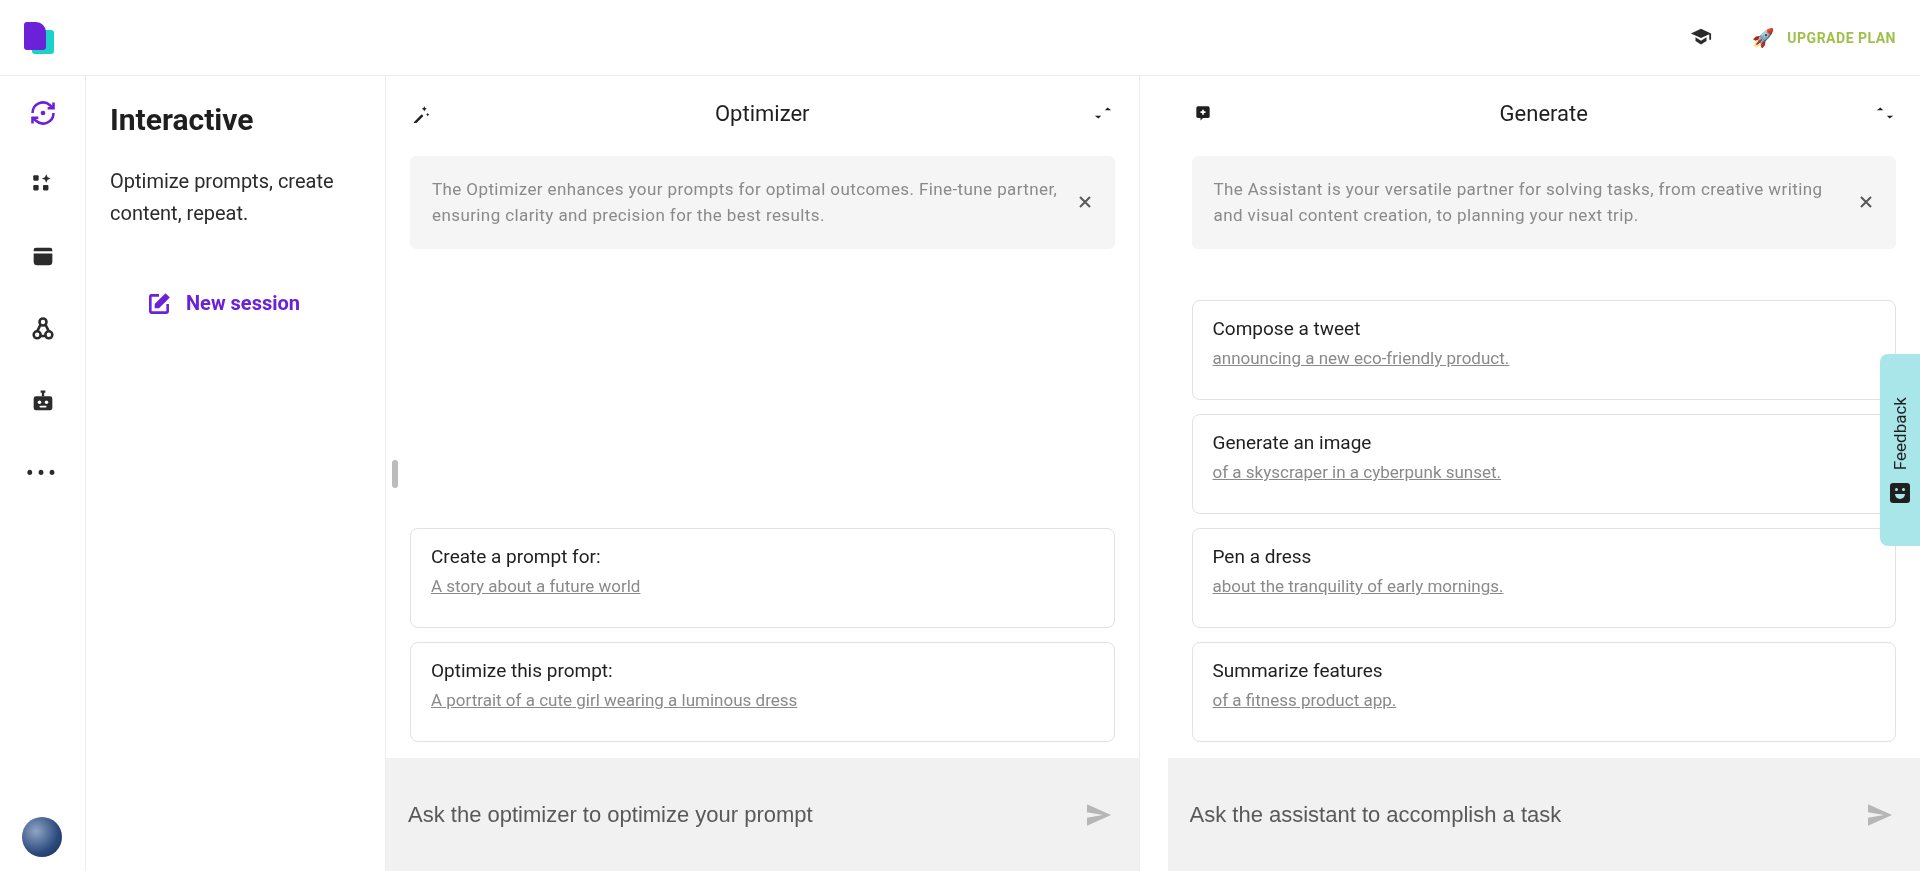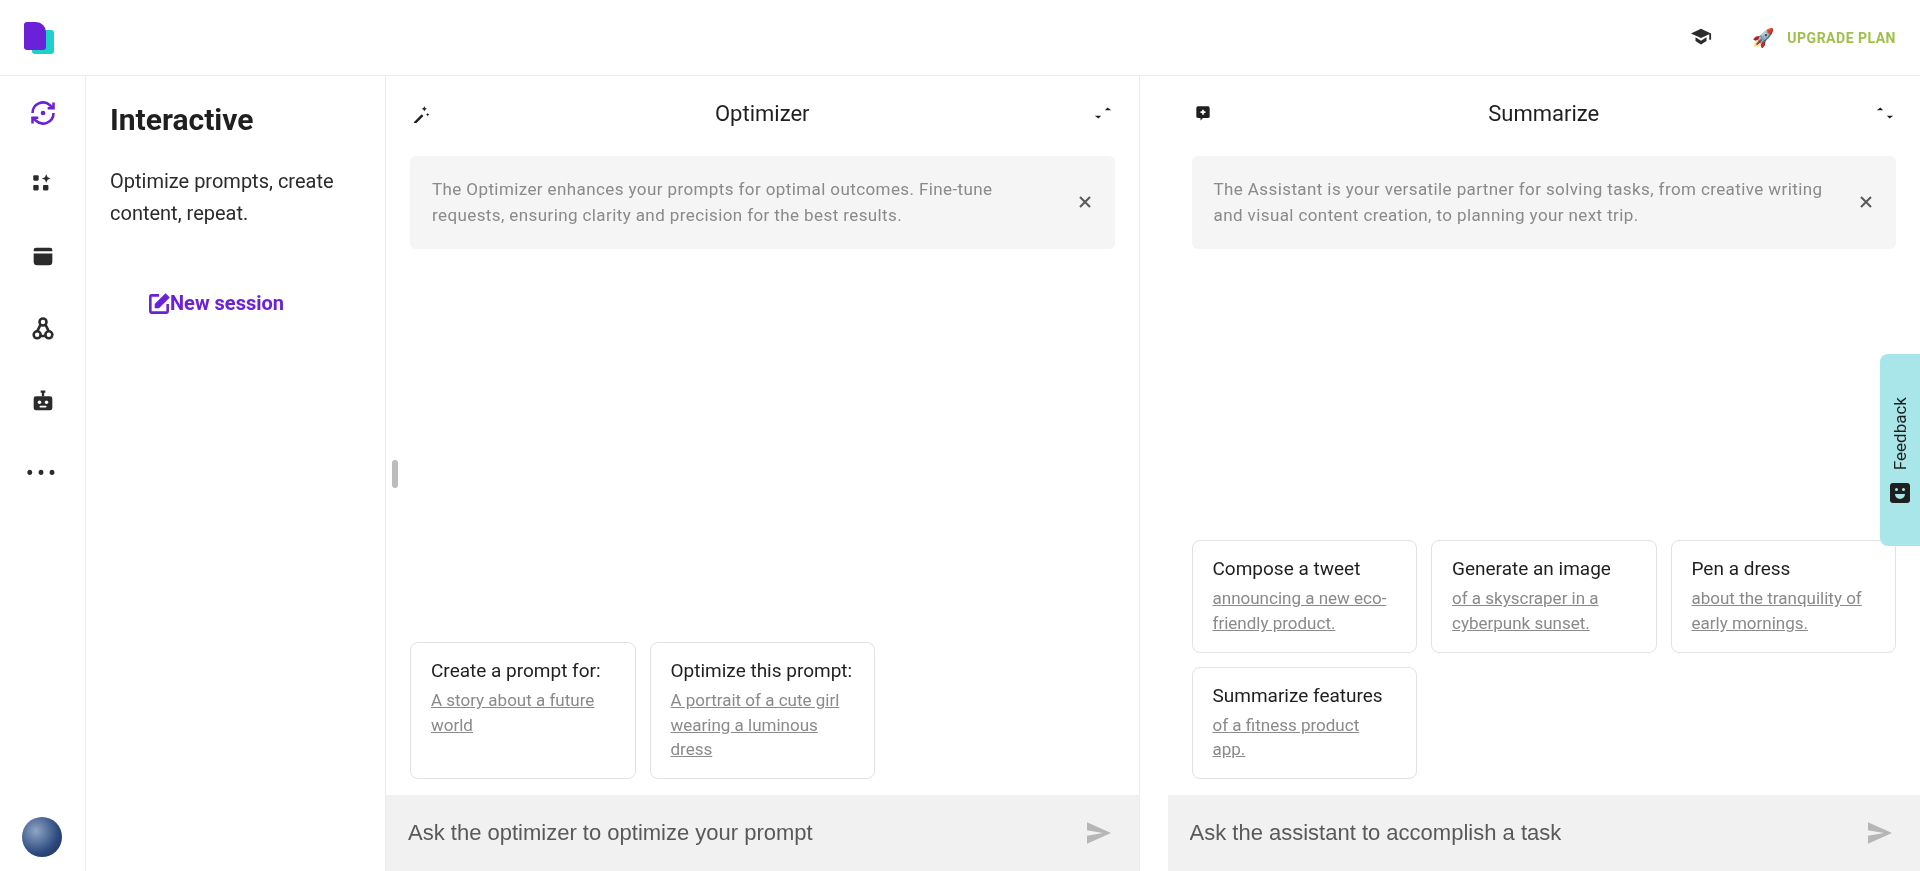--- a/index.html
+++ b/index.html
@@ -107,20 +107,21 @@
       margin-bottom: 28px;
     }
     .sidebar-desc {
       font-size: 20px;
       color: #2b2b2b;
       line-height: 1.6;
     }
     .new-session {
       display: flex;
       align-items: center;
+      gap: 16px;
       margin-top: 62px;
       color: #6b21d8;
       font-weight: 700;
       font-size: 20px;
       cursor: pointer;
       padding-left: 36px;
     }
     .edit-icon {
       width: 24px;
       height: 24px;
@@ -178,21 +179,21 @@
       font-size: 20px;
       width: 24px;
       height: 24px;
       display: flex;
       align-items: center;
       justify-content: center;
     }
     .suggestions {
       margin-top: auto;
       display: grid;
-      grid-template-columns: 1fr 1fr 1fr;
+      grid-template-columns: 1fr;
       gap: 14px;
       margin-bottom: 16px;
     }
     .suggestion {
       border: 1px solid #e2e2e2;
       border-radius: 8px;
       padding: 16px 20px;
       cursor: pointer;
       min-height: 100px;
     }
@@ -202,21 +203,21 @@
       margin-bottom: 6px;
     }
     .suggestion-sub {
       font-size: 17px;
       color: #8a8a8a;
       line-height: 1.45;
       text-decoration: underline;
     }
     .input-bar {
       background: #f1f1f2;
-      height: 76px;
+      height: 113px;
       display: flex;
       align-items: center;
       padding: 0 22px;
       margin: 0 -24px;
     }
     .input-bar input {
       flex: 1;
       border: none;
       background: transparent;
       font-size: 22px;
@@ -395,21 +396,21 @@
                 <path d="M13 11h6l-3-3zM11 13H5l3 3z" opacity="0"></path>
               </g>
               <g fill="#1f1f1f">
                 <path d="M21 9h-7l3-3zM3 15h7l-3 3z"></path>
               </g>
             </svg>
         </div>
       </div>
 
       <div class="info-box">
-        <span>The Optimizer enhances your prompts for optimal outcomes. Fine-tune requests, ensuring clarity and precision for the best results.</span>
+        <span>The Optimizer enhances your prompts for optimal outcomes. Fine-tune partner, ensuring clarity and precision for the best results.</span>
         <div class="info-close">
           <svg viewBox="0 0 24 24" width="20" height="20" stroke="#5a5a5a" stroke-width="2.5" fill="none">
               <path d="M6 6l12 12M18 6 6 18"></path>
             </svg>
         </div>
       </div>
 
       <div class="suggestions">
         <div class="suggestion">
           <div class="suggestion-title">Create a prompt for:</div>
@@ -433,21 +434,21 @@
 
     <div class="panel">
       <div class="panel-header">
         <div class="header-icon">
           <svg viewBox="0 0 24 24" width="20" height="20" fill="#1f1f1f">
               <rect x="4" y="4" width="16" height="14" rx="2"></rect>
               <path d="M12 18l-3 3v-3"></path>
               <path d="M12 8v6M9 11h6" stroke="#fff" stroke-width="2"></path>
             </svg>
         </div>
-        <div class="panel-title">Summarize</div>
+        <div class="panel-title">Generate</div>
         <div class="header-icon">
           <svg viewBox="0 0 24 24" width="22" height="22">
               <g fill="#1f1f1f">
                 <path d="M3 9h7l-3-3zM21 15h-7l3 3z"></path>
               </g>
             </svg>
         </div>
       </div>
 
       <div class="info-box">

